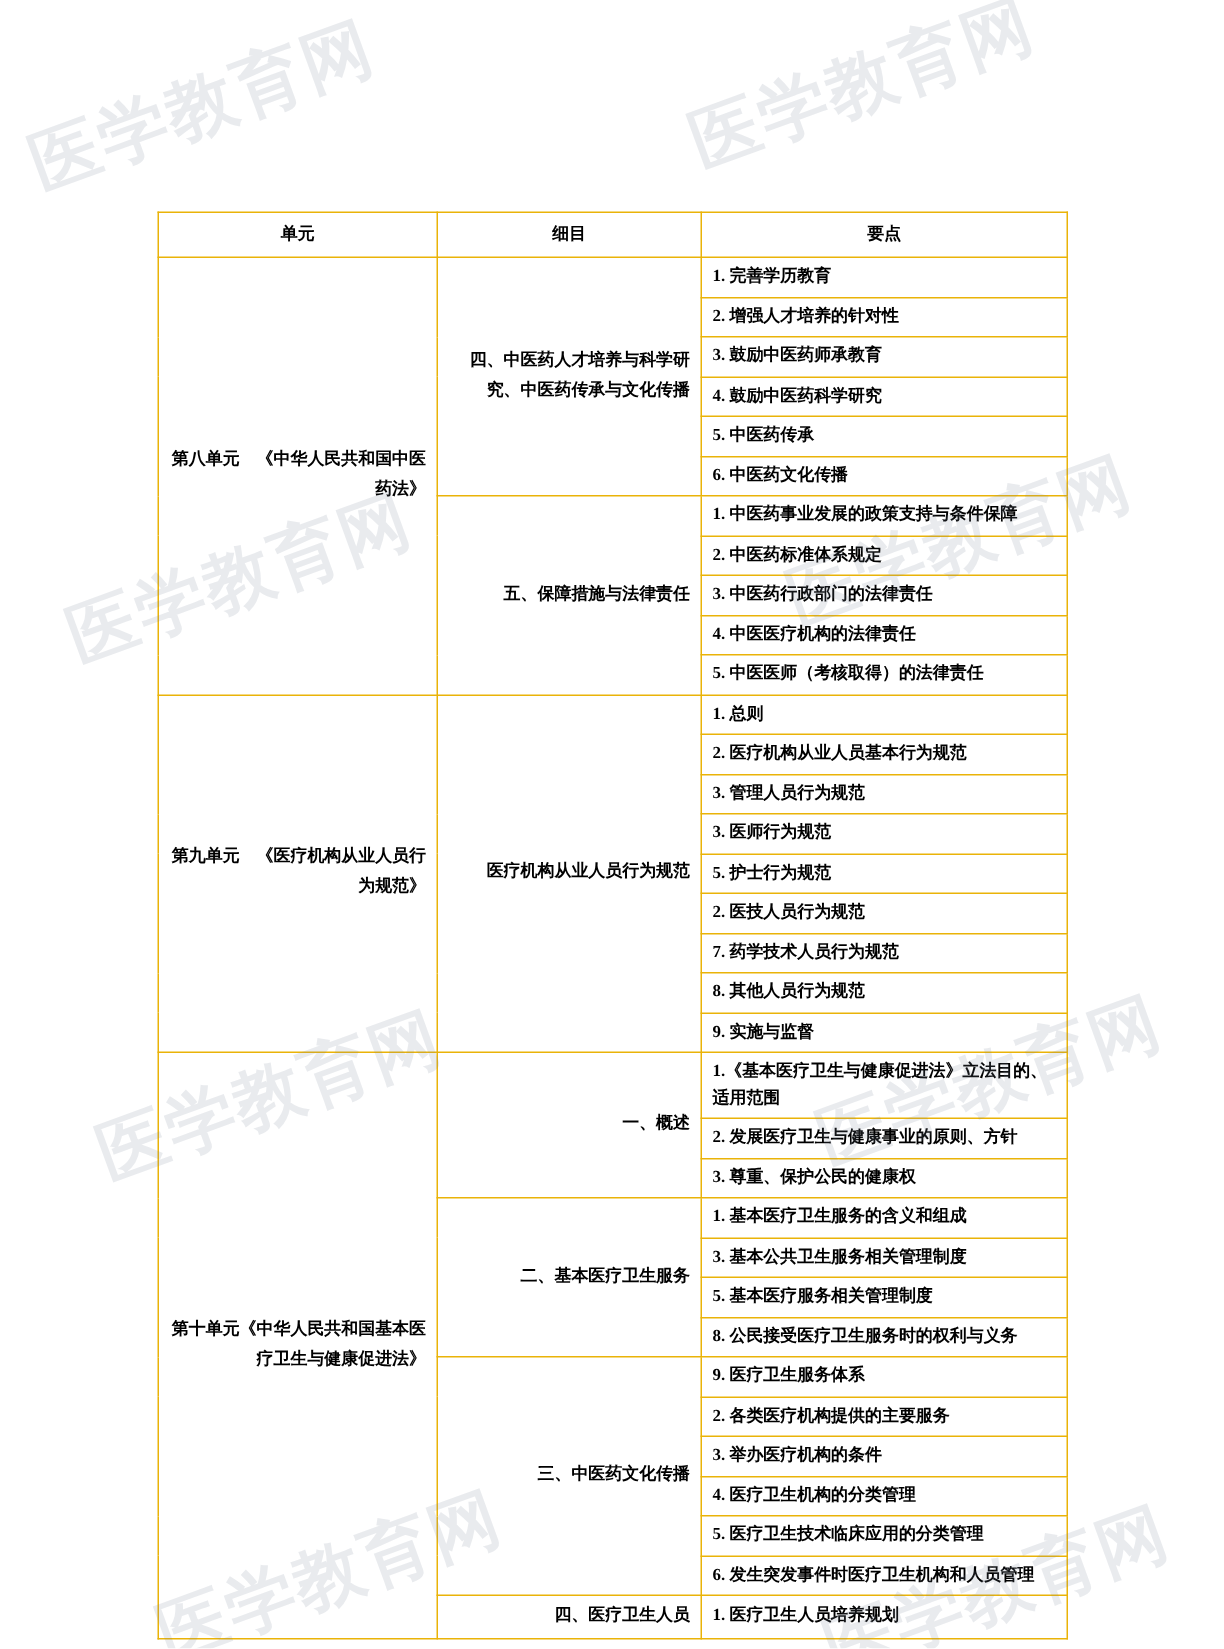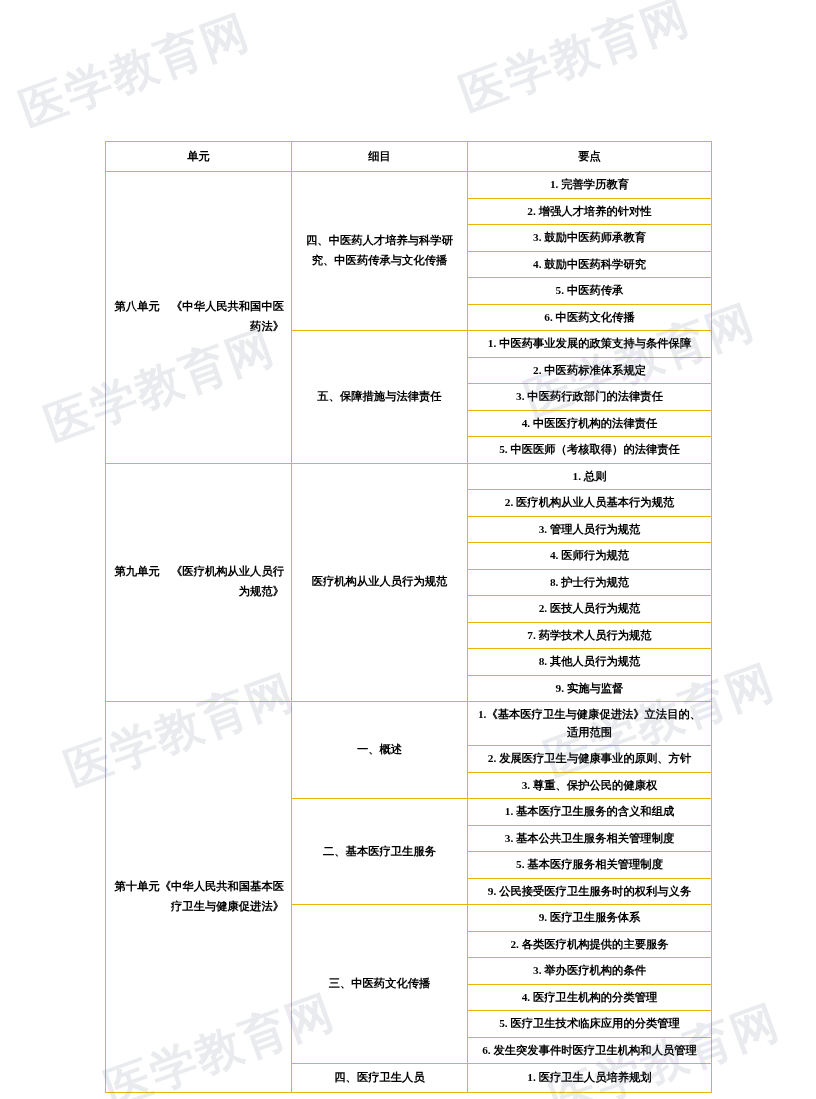--- a/index.html
+++ b/index.html
@@ -66,27 +66,27 @@
   col.c2 { width: 176px; }
   col.c3 { width: 244px; }
 
   td.unit {
     text-align: right;
     vertical-align: middle;
     padding-left: 10px;
     line-height: 1.75;
   }
   td.sub {
-    text-align: center;
+    text-align: right;
     vertical-align: middle;
     padding-left: 10px;
     line-height: 1.75;
   }
   td.point {
-    text-align: center;
+    text-align: left;
     padding-left: 8px;
     line-height: 1.55;
     height: 16px;
   }
 
   .pageno {
     position: absolute;
     top: 1075px;
     left: 0;
     width: 816px;
@@ -156,24 +156,24 @@
           <td class="sub" rowspan="9">医疗机构从业人员行为规范</td>
           <td class="point">1. 总则</td>
         </tr>
         <tr>
           <td class="point">2. 医疗机构从业人员基本行为规范</td>
         </tr>
         <tr>
           <td class="point">3. 管理人员行为规范</td>
         </tr>
         <tr>
-          <td class="point">4. 医师行为规范</td>
-        </tr>
-        <tr>
-          <td class="point">8. 护士行为规范</td>
+          <td class="point">3. 医师行为规范</td>
+        </tr>
+        <tr>
+          <td class="point">5. 护士行为规范</td>
         </tr>
         <tr>
           <td class="point">2. 医技人员行为规范</td>
         </tr>
         <tr>
           <td class="point">7. 药学技术人员行为规范</td>
         </tr>
         <tr>
           <td class="point">8. 其他人员行为规范</td>
         </tr>
@@ -195,21 +195,21 @@
           <td class="sub" rowspan="4">二、基本医疗卫生服务</td>
           <td class="point">1. 基本医疗卫生服务的含义和组成</td>
         </tr>
         <tr>
           <td class="point">3. 基本公共卫生服务相关管理制度</td>
         </tr>
         <tr>
           <td class="point">5. 基本医疗服务相关管理制度</td>
         </tr>
         <tr>
-          <td class="point">9. 公民接受医疗卫生服务时的权利与义务</td>
+          <td class="point">8. 公民接受医疗卫生服务时的权利与义务</td>
         </tr>
         <tr>
           <td class="sub" rowspan="6">三、中医药文化传播</td>
           <td class="point">9. 医疗卫生服务体系</td>
         </tr>
         <tr>
           <td class="point">2. 各类医疗机构提供的主要服务</td>
         </tr>
         <tr>
           <td class="point">3. 举办医疗机构的条件</td>

